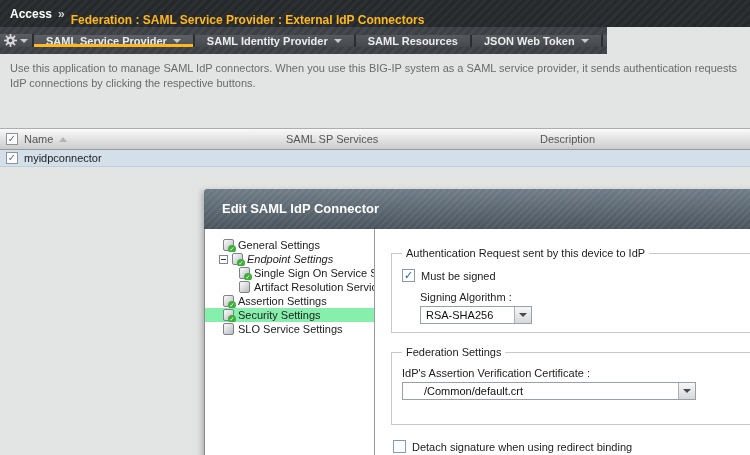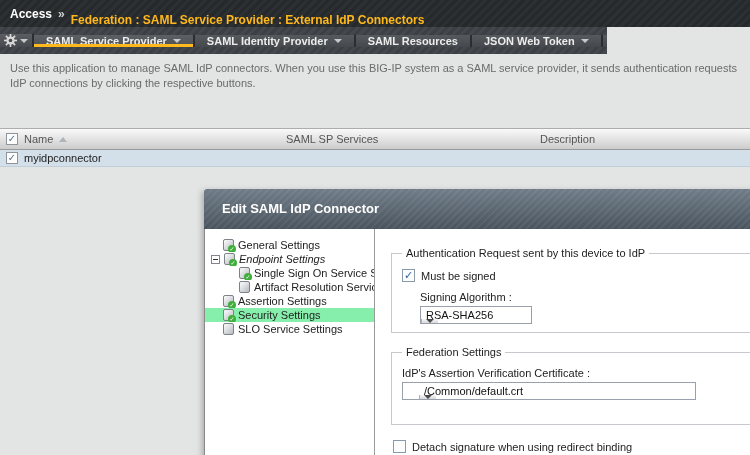--- a/index.html
+++ b/index.html
@@ -104,21 +104,21 @@
     color:#ffffff; font-size:13px; font-weight:bold;
   }
   .dialog-body {
     display:flex; height:240px; background:#ffffff; border-left:1px solid #8a8a8a;
   }
 
   
   .tree { width:170px; flex:none; border-right:1px solid #9a9a9a; padding-top:9px; font-size:11px; }
   .tree-item { display:flex; align-items:center; gap:4px; height:14px; padding-left:18px; cursor:pointer; white-space:nowrap; overflow:hidden; }
   .tree-item.lvl1 { padding-left:34px; }
-  .tree-item.has-expander { padding-left:6px; }
+  .tree-item.has-expander { padding-left:14px; }
   .tree-item.selected { background:#86efac; }
   .tree-item .lbl.italic { font-style:italic; }
   .expander {
     width:9px; height:9px; border:1px solid #7f868d; background:#fff; position:relative; flex:none;
   }
   .expander::after { content:""; position:absolute; left:1px; right:1px; top:3px; height:1px; background:#333; }
   .doc-icon {
     width:11px; height:12px; flex:none; position:relative;
     background:linear-gradient(135deg,#fdfdfd,#b6bbc0); border:1px solid #7d8288; border-radius:2px;
   }
@@ -137,21 +137,20 @@
   .cbrow { display:flex; align-items:center; gap:6px; margin:4px 0 0 2px; }
   .cb13 {
     width:13px; height:13px; background:#fbfdfe; border:1px solid #8b9aa8;
     display:inline-flex; align-items:center; justify-content:center; flex:none;
   }
   .cb13.checked::after { content:"\2713"; color:#2f5b93; font-weight:bold; font-size:11px; }
   .fieldlbl { margin:9px 0 3px 20px; color:#222; }
   .combo {
     display:inline-flex; height:18px; border:1px solid #98a1ab; background:#fff; align-items:stretch;
     margin-left:20px;
-    flex-direction:column;
   }
   .combo.wide { margin-left:2px;padding-left:16px; }
   .combo-text { padding:2px 6px 0 5px; font-size:11px; color:#111; flex:1; white-space:nowrap; overflow:hidden; }
   .combo-btn {
     width:17px; flex:none; border-left:1px solid #aab0b6;
     background:linear-gradient(#f7f7f7,#d6d8da);
     display:flex; align-items:center; justify-content:center; cursor:pointer;
   }
   .combo-btn i {
     width:0; height:0; border-left:4px solid transparent; border-right:4px solid transparent;

